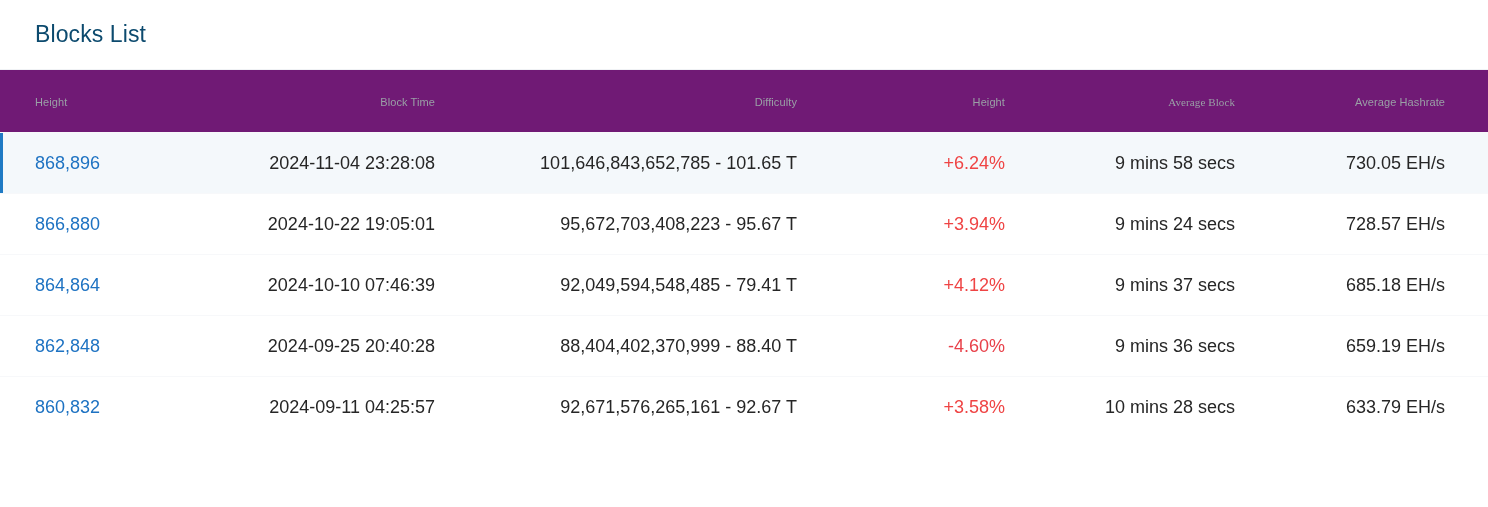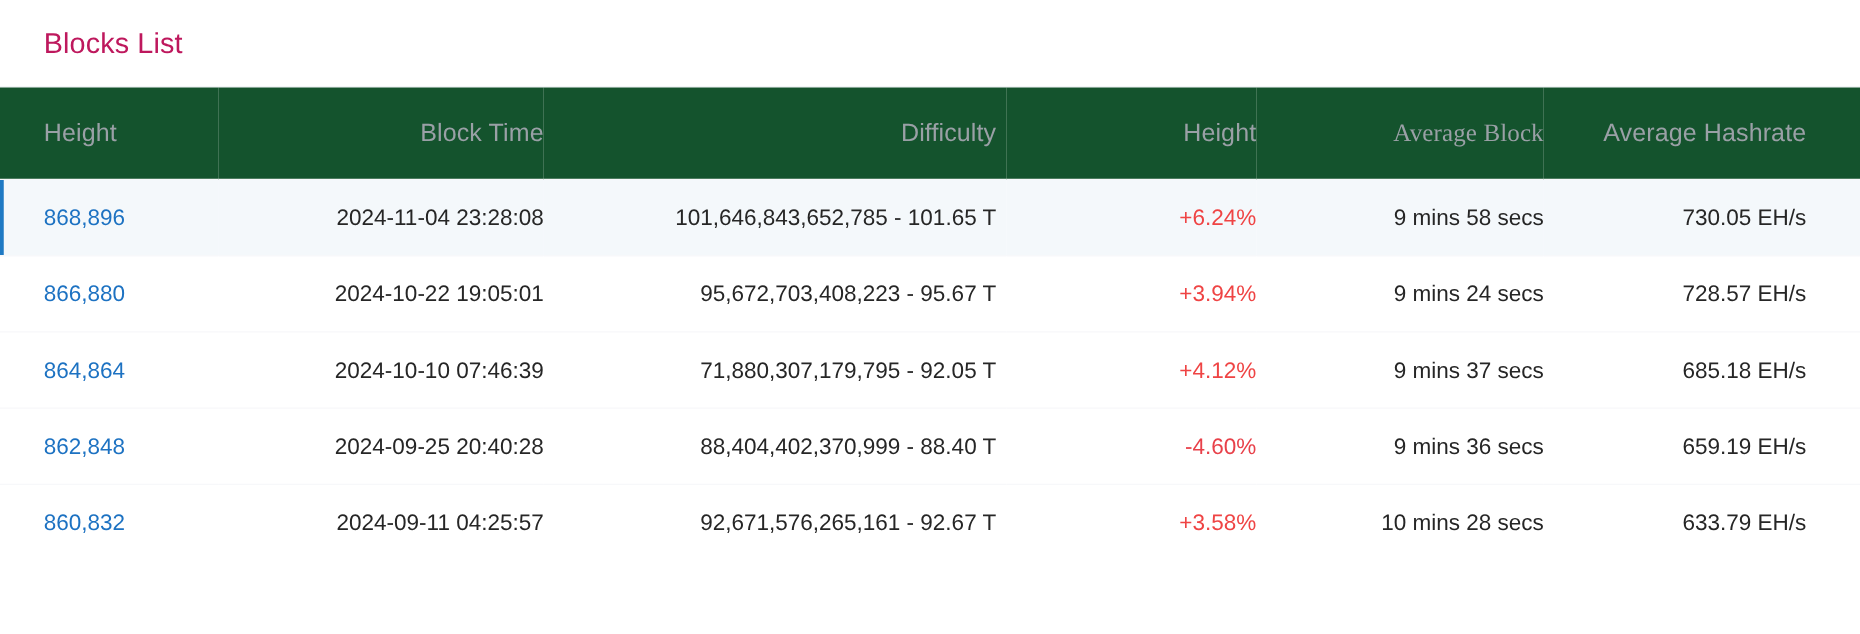--- a/index.html
+++ b/index.html
@@ -25,43 +25,43 @@
     height: 70px;
     box-sizing: border-box;
     display: flex;
     align-items: center;
     padding-left: 35px;
     border-bottom: 1px solid #f0f2f5;
   }
   .panel-title {
     font-size: 23px;
     font-weight: 400;
-    color: #be185d;
+    color: #0c4a6e;
     letter-spacing: 0.1px;
   }
   table.blocks-table {
     width: 1488px;
     border-collapse: collapse;
     table-layout: fixed;
   }
   table.blocks-table col.c-height        { width: 175px; }
   table.blocks-table col.c-blocktime     { width: 260px; }
   table.blocks-table col.c-difficulty    { width: 370px; }
   table.blocks-table col.c-change        { width: 200px; }
   table.blocks-table col.c-avgblock      { width: 230px; }
   table.blocks-table col.c-avghashrate   { width: 253px; }
 
   thead th {
-    font-size: 20px;
+    font-size: 11px;
     font-weight: 400;
     color: #9aa0a6;
     padding: 26px 0 24px 4px;
     text-align: right;
     vertical-align: middle;
-    background: #14532d;
+    background: #701a75;
     letter-spacing: 0.1px;
   }
   thead th.col-height {
     text-align: left;
     padding-left: 35px;
   }
   thead th.col-avghashrate {
     padding-right: 43px;
   }
   thead th.col-difficulty {
@@ -154,21 +154,21 @@
           <td class="col-height"><a class="height-link">866,880</a></td>
           <td>2024-10-22 19:05:01</td>
           <td class="col-difficulty">95,672,703,408,223 - 95.67 T</td>
           <td class="change-pos">+3.94%</td>
           <td>9 mins 24 secs</td>
           <td class="col-avghashrate">728.57 EH/s</td>
         </tr>
         <tr>
           <td class="col-height"><a class="height-link">864,864</a></td>
           <td>2024-10-10 07:46:39</td>
-          <td class="col-difficulty">71,880,307,179,795 - 92.05 T</td>
+          <td class="col-difficulty">92,049,594,548,485 - 79.41 T</td>
           <td class="change-pos">+4.12%</td>
           <td>9 mins 37 secs</td>
           <td class="col-avghashrate">685.18 EH/s</td>
         </tr>
         <tr>
           <td class="col-height"><a class="height-link">862,848</a></td>
           <td>2024-09-25 20:40:28</td>
           <td class="col-difficulty">88,404,402,370,999 - 88.40 T</td>
           <td class="change-neg">-4.60%</td>
           <td>9 mins 36 secs</td>

